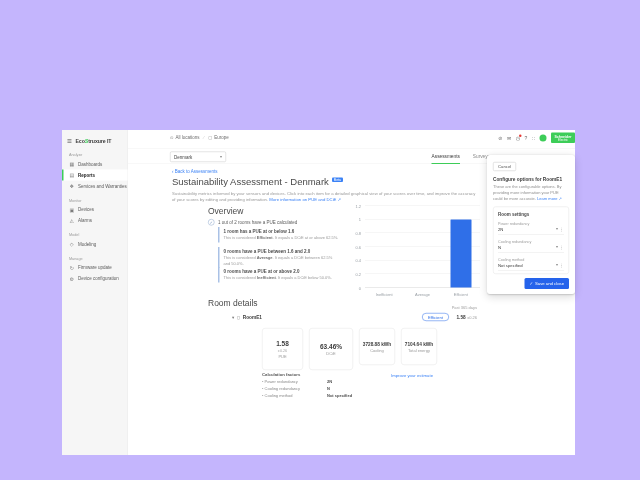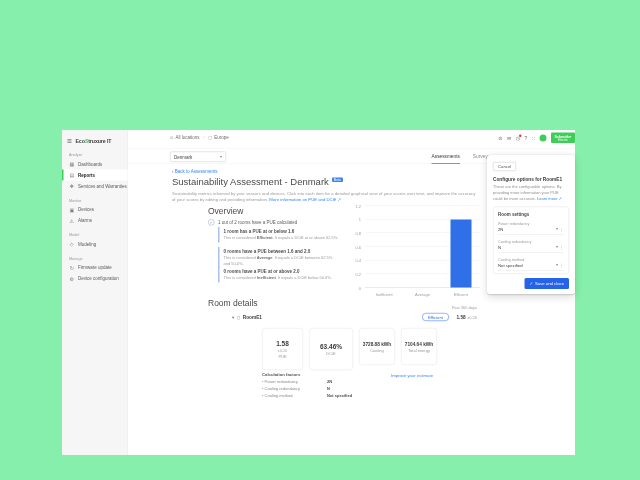--- a/index.html
+++ b/index.html
@@ -1,17 +1,17 @@
 <!DOCTYPE html>
 <html><head>
 <meta charset="utf-8">
 <style>
   * { margin:0; padding:0; box-sizing:border-box; }
   html,body { width:640px; height:480px; background:#fff; font-family:"Liberation Sans", sans-serif; }
-  .screen { position:relative; width:640px; height:480px; background:#86efac; overflow:hidden; }
+  .screen { position:relative; width:640px; height:480px; background:#c4b5fd; overflow:hidden; }
   
   .app { position:absolute; left:62px; top:130px; width:1026px; height:650px;
          transform:scale(0.5); transform-origin:0 0; background:#fff; }
 
   
   .sidebar { position:absolute; left:0; top:0; bottom:0; width:132px; background:#f6f6f6; border-right:1px solid #ebebeb; }
   .sb-logo { display:flex; align-items:center; gap:7px; padding:10px 0 0 10px; height:32px; }
   .hamburger { font-size:11px; color:#444; cursor:pointer; }
   .logo-text { font-size:10.5px; font-weight:bold; color:#3c3c3c; letter-spacing:-0.2px; }
   .logo-s { color:#3dcd58; font-style:italic; }

